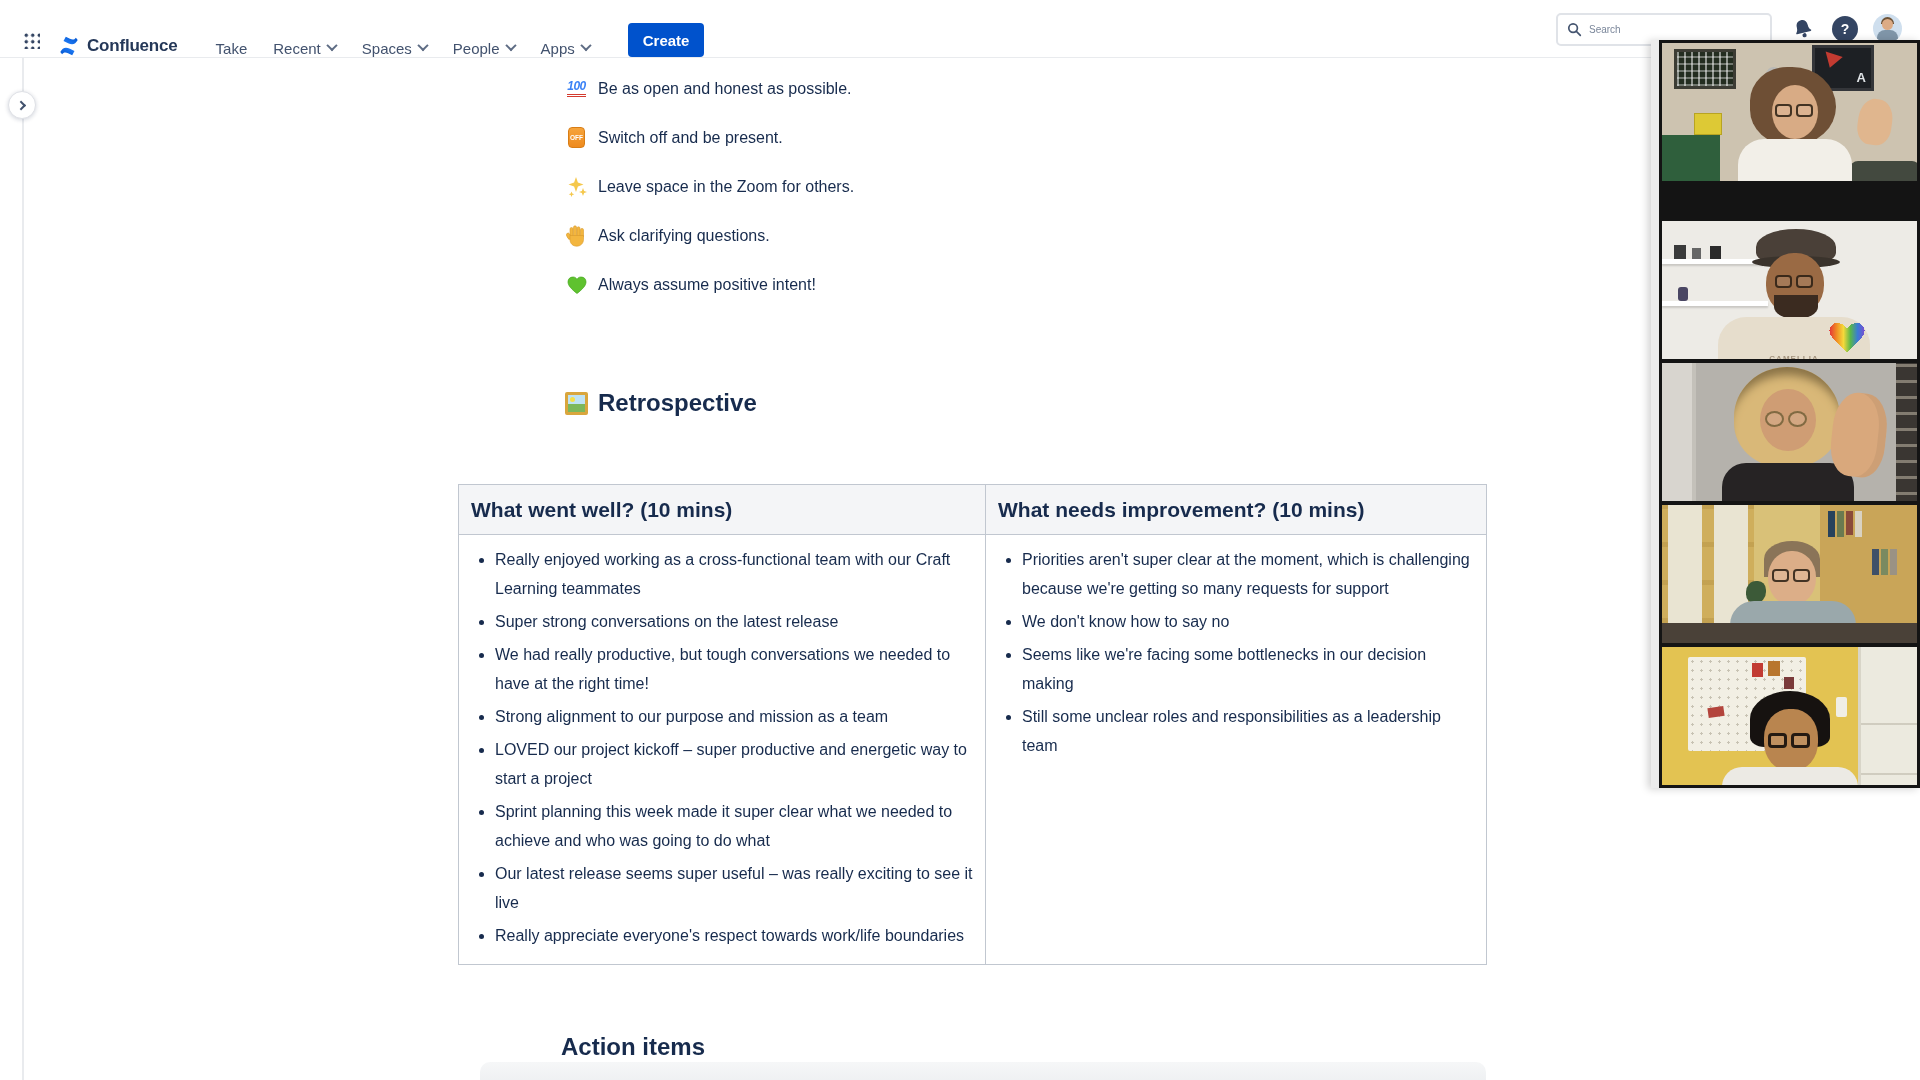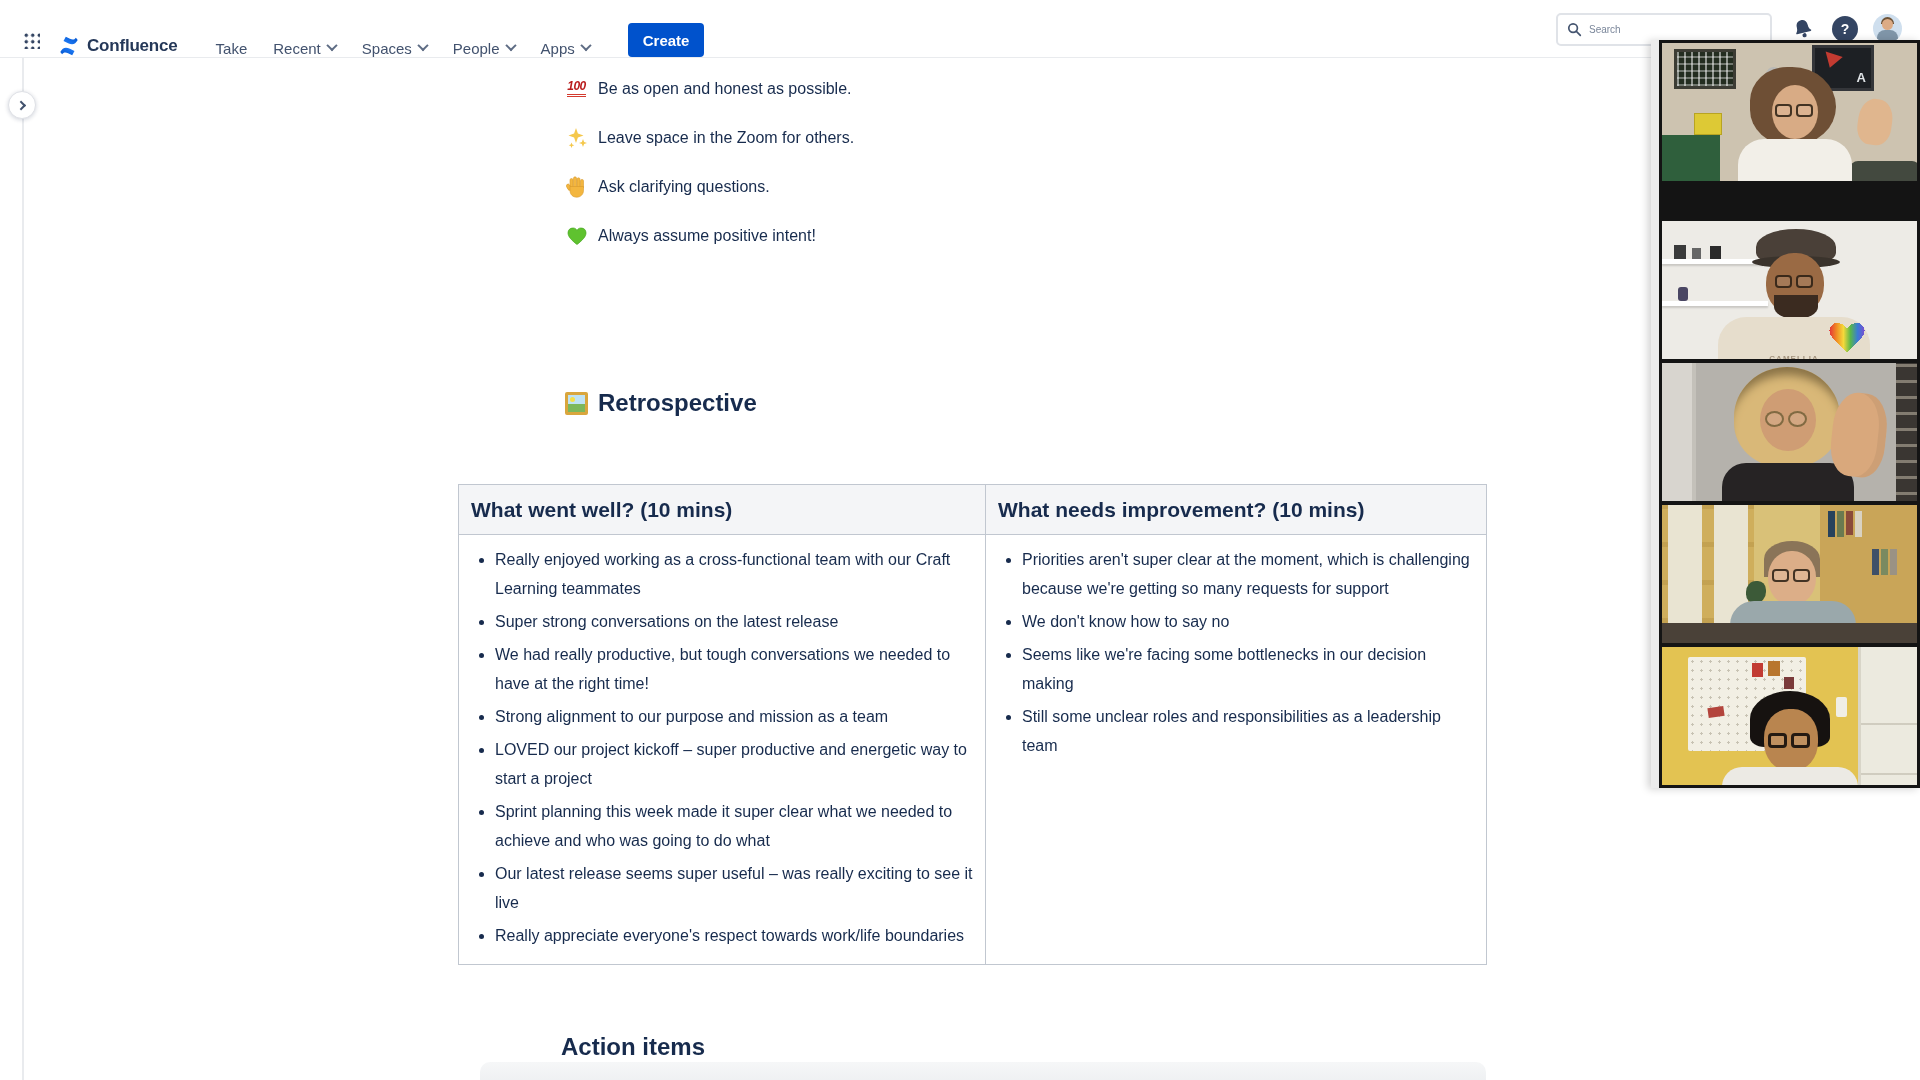--- a/index.html
+++ b/index.html
@@ -42,21 +42,21 @@
   .expand-btn { position:absolute; left:8px; top:91px; width:28px; height:28px; border-radius:50%; background:#fff;
                 border:1px solid #DFE1E6; box-shadow:0 1px 4px rgba(9,30,66,.18); cursor:pointer; z-index:5;
                 display:flex; align-items:center; justify-content:center; }
   .chev-right { width:7px; height:7px; border-top:2px solid #42526E; border-right:2px solid #42526E;
                 transform:rotate(45deg) translate(-1px,1px); }
 
   
   .ground-rules { position:absolute; left:565px; top:64px; list-style:none; }
   .ground-rules li { height:49px; display:flex; align-items:center; gap:10px; font-size:16px; }
   .gr-icon { width:23px; height:23px; flex:none; display:flex; align-items:center; justify-content:center; }
-  .i-100 { color:#b91c1c; font-weight:800; font-style:italic; font-size:12px; letter-spacing:-0.5px;
+  .i-100 { color:#3b82f6; font-weight:800; font-style:italic; font-size:12px; letter-spacing:-0.5px;
            border-bottom:3px double #D43B2F; line-height:1.05; padding-bottom:1px; }
   .i-off { width:17px; height:21px; border-radius:4px; background:linear-gradient(180deg,#F6A43B,#EE8A1E);
            color:#fff; font-size:6.5px; font-weight:800; display:flex; align-items:center; justify-content:center;
            border:1px solid #d87d15; }
   .i-frame { width:23px; height:23px; border:3px solid #D9A63D; border-radius:2px; position:relative;
              background:linear-gradient(180deg,#BFE3F5 0 55%, #7CB85C 55% 100%); }
   .i-frame::after { content:""; position:absolute; left:2px; top:2px; width:5px; height:5px; border-radius:50%; background:#F5E04A; }
 
   .retro-heading { position:absolute; left:565px; top:389px; display:flex; align-items:center; gap:10px;
                    font-size:24px; font-weight:700; color:#172B4D; }
@@ -264,20 +264,26 @@
 
     <ul class="ground-rules">
       <li>
         <span class="gr-icon">
           <span class="i-100">100</span>
         </span>
         <span>Be as open and honest as possible.</span>
       </li>
       <li>
         <span class="gr-icon">
+          <span class="i-off">OFF</span>
+        </span>
+        <span>Switch off and be present.</span>
+      </li>
+      <li>
+        <span class="gr-icon">
           <svg width="22" height="22" viewBox="0 0 22 22">
             <g fill="#F5C84C">
               <path d="M10 1 L11.9 6.6 L17.5 8.5 L11.9 10.4 L10 16 L8.1 10.4 L2.5 8.5 L8.1 6.6 Z"></path>
               <path d="M17 12 l1.1 2.9 2.9 1.1 -2.9 1.1 -1.1 2.9 -1.1 -2.9 -2.9 -1.1 2.9 -1.1 Z"></path>
               <path d="M5.5 15.5 l.8 2 2 .8 -2 .8 -.8 2 -.8 -2 -2 -.8 2 -.8 Z"></path>
             </g>
           </svg>
         </span>
         <span>Leave space in the Zoom for others.</span>
       </li>

